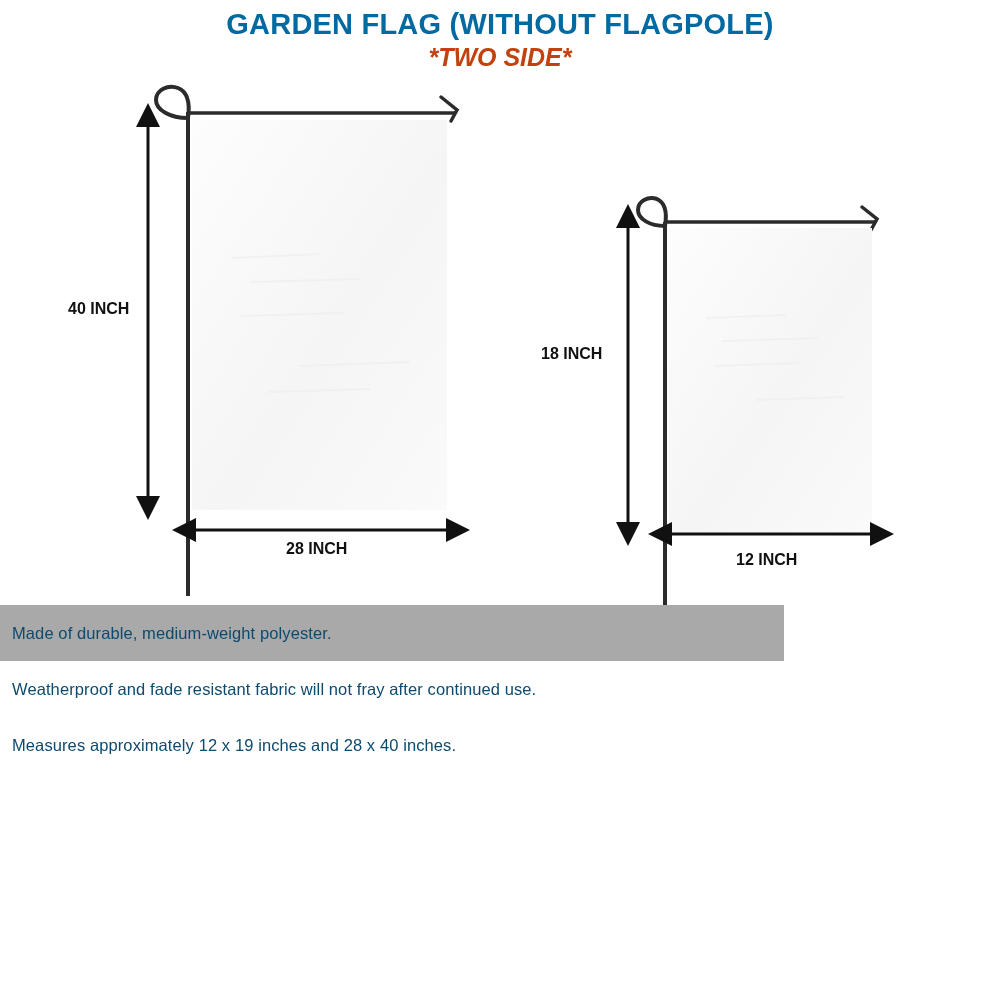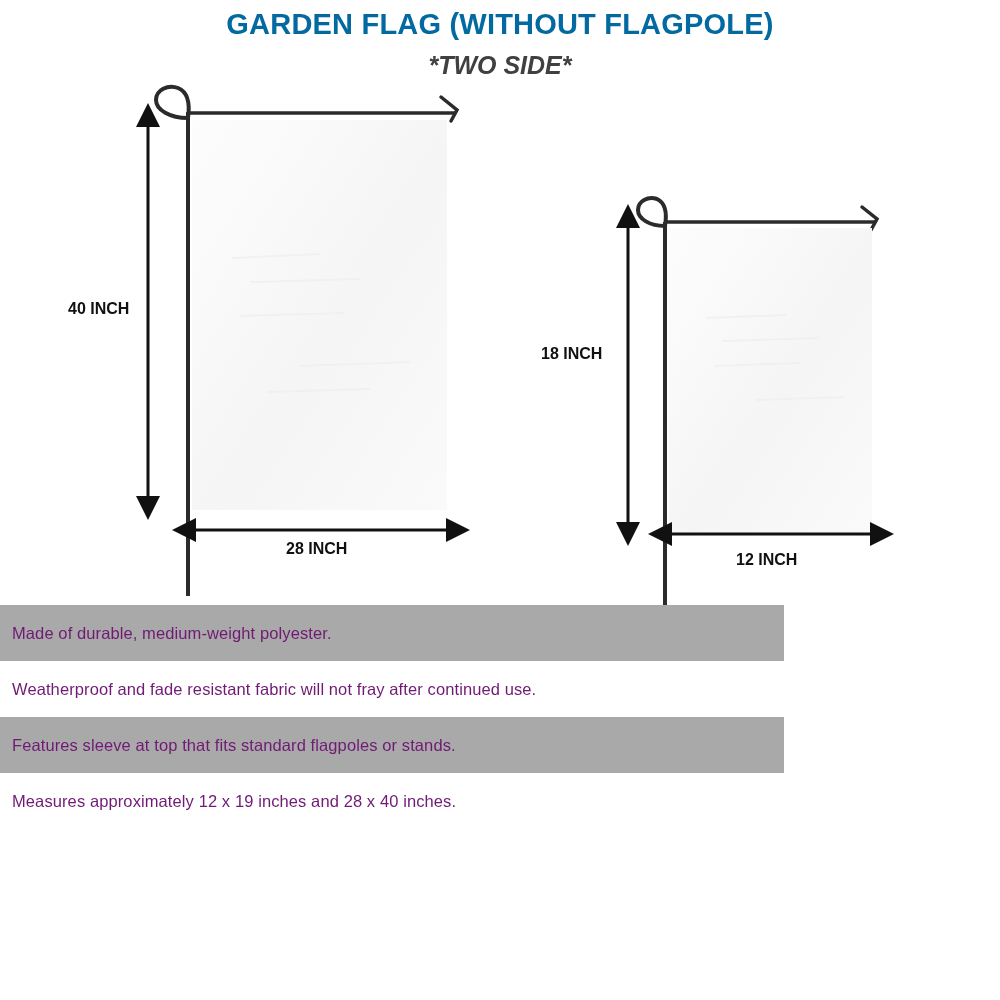--- a/index.html
+++ b/index.html
@@ -28,23 +28,23 @@
     font-size: 29px;
     font-weight: bold;
     letter-spacing: 0.2px;
     color: #0369a1;
     line-height: 1.15;
   }
   #title-line2 {
     font-size: 25px;
     font-weight: bold;
     font-style: italic;
-    color: #404040;
+    color: #c2410c;
     line-height: 1.15;
-    margin-top: 10px;
+    margin-top: 2px;
   }
 
   
   #diagram {
     position: absolute;
     top: 0;
     left: 0;
     width: 984px;
     height: 620px;
   }
@@ -65,21 +65,21 @@
     top: 605px;
     width: 784px;
   }
   .feature-row {
     height: 56px;
     display: flex;
     align-items: center;
     padding-left: 12px;
     box-sizing: border-box;
     font-size: 16.5px;
-    color: #701a75;
+    color: #0c4a6e;
     letter-spacing: 0.1px;
   }
   .feature-row.shaded {
     background: #a9a9a9;
   }
   .feature-row.plain {
     background: #ffffff;
     text-align: right;
   }
 </style>
@@ -161,19 +161,16 @@
   </svg>
 </div>
 
 <div id="feature-list">
   <div class="feature-row shaded">
     <span>Made of durable, medium-weight polyester.</span>
   </div>
   <div class="feature-row plain">
     <span>Weatherproof and fade resistant fabric will not fray after continued use.</span>
   </div>
-  <div class="feature-row shaded">
-    <span>Features sleeve at top that fits standard flagpoles or stands.</span>
-  </div>
   <div class="feature-row plain">
     <span>Measures approximately 12 x 19 inches and 28 x 40 inches.</span>
   </div>
 </div>
 
 </body></html>

